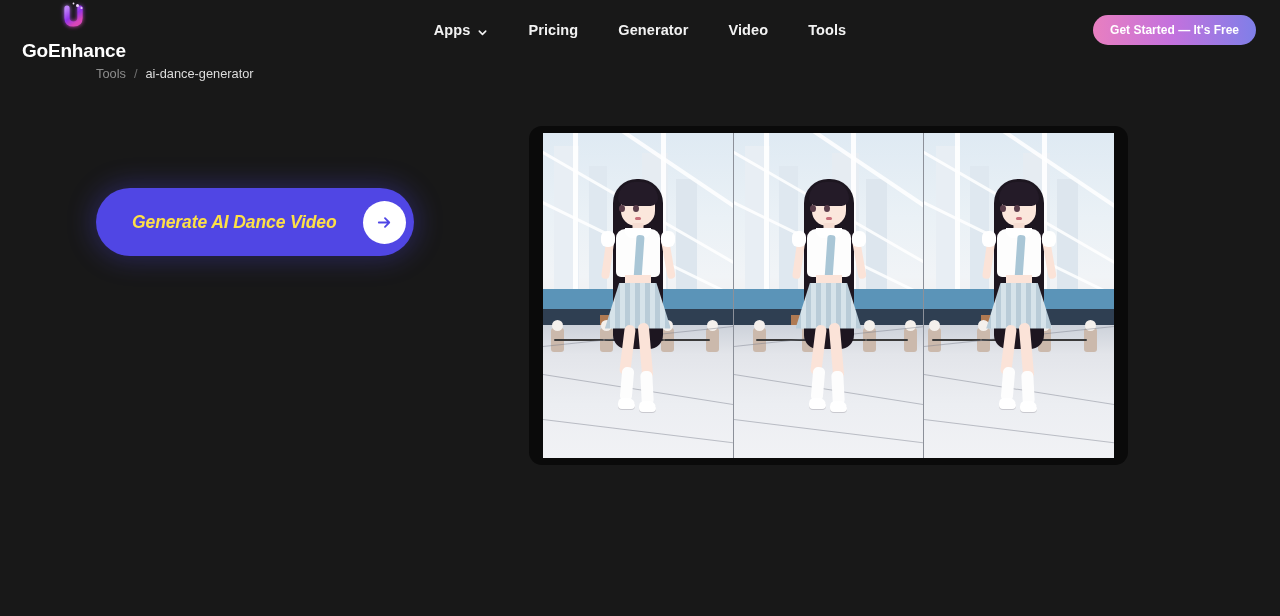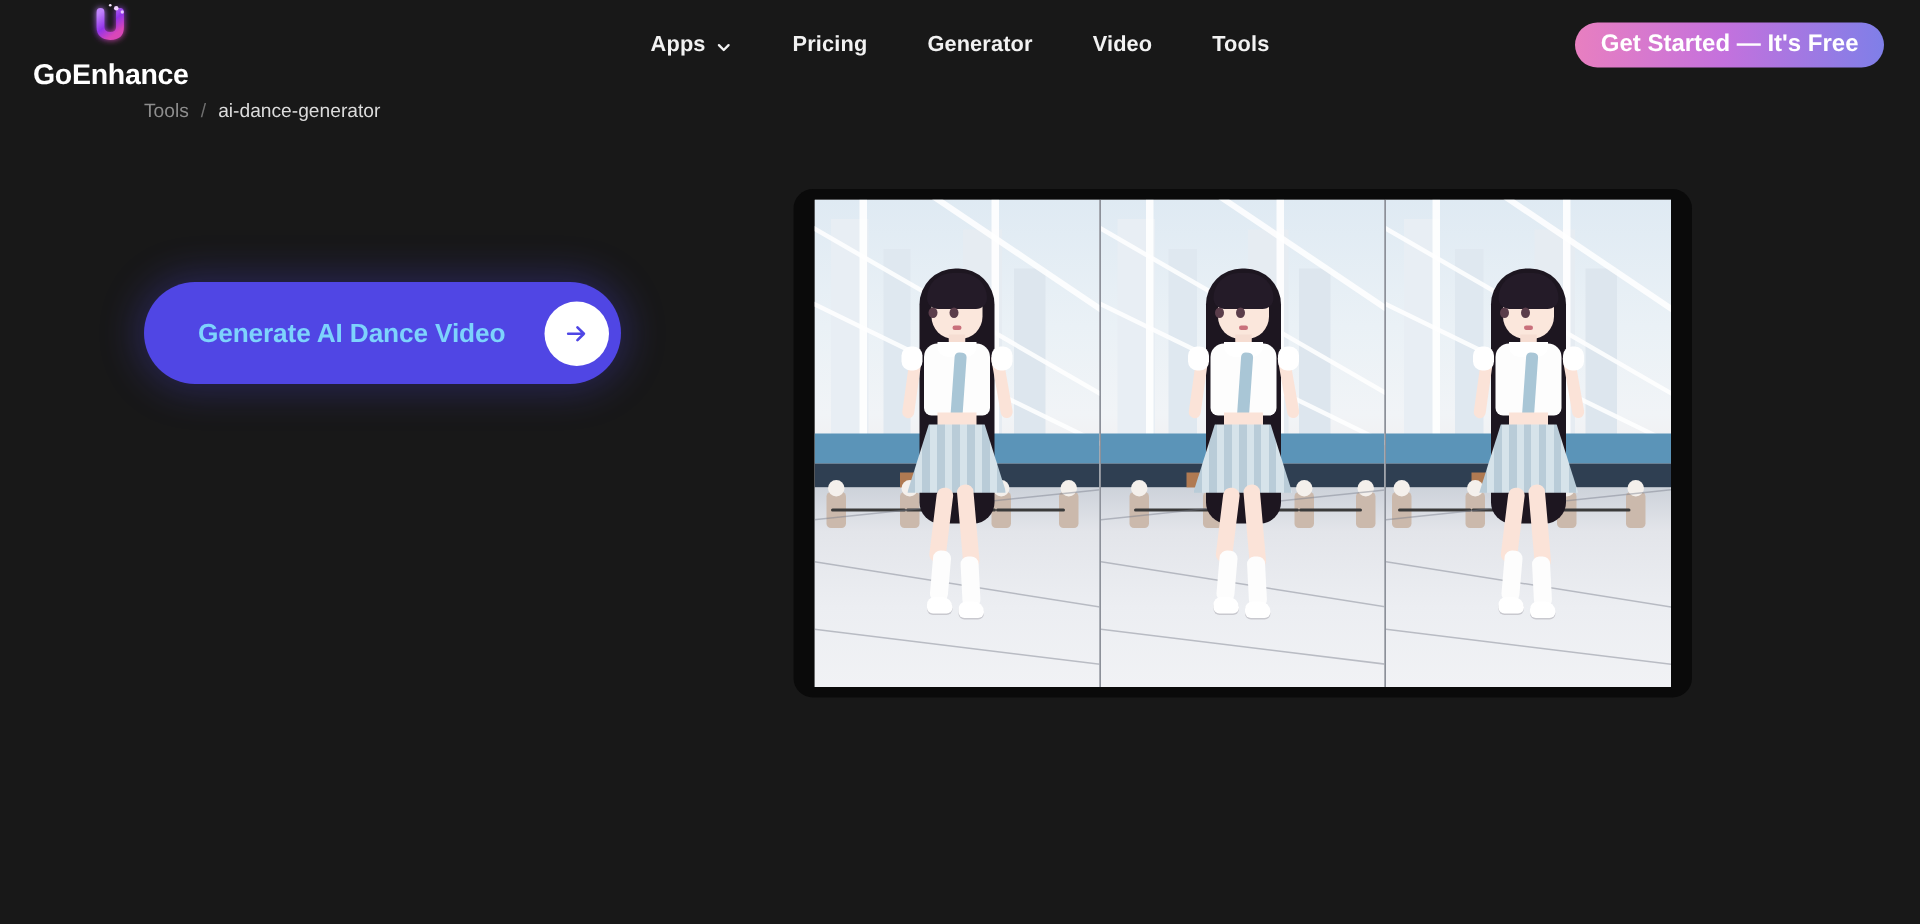--- a/index.html
+++ b/index.html
@@ -38,21 +38,21 @@
     cursor:pointer; letter-spacing:.1px;
   }
   .chev { display:inline-block; width:11px; height:11px; }
 
   .cta-top {
     margin-left:auto; position:relative; z-index:2;
     height:30px; padding:0 17px;
     display:flex; align-items:center; justify-content:center;
     border-radius:999px;
     background:linear-gradient(90deg,#e87fc0 0%, #c471dd 48%, #7f7fe8 100%);
-    color:#ffffff; font-size:16px; font-weight:bold;
+    color:#ffffff; font-size:12px; font-weight:bold;
     cursor:pointer; white-space:nowrap;
   }
 
   
   .breadcrumb {
     padding:6px 0 0 96px;
     display:flex; align-items:center; gap:8px;
     font-size:12.8px;
   }
   .crumb-root { color:#8d8d8d; cursor:pointer; }
@@ -79,21 +79,21 @@
   }
   .cta-main {
     margin-top:45px;
     display:inline-flex; align-items:center;
     height:68px; padding:0 8px 0 36px; gap:26px;
     border-radius:999px;
     background:#5046e4;
     box-shadow:0 0 26px 4px rgba(80,70,228,.30);
     cursor:pointer;
   }
-  .cta-main-label { color:#7dd3fc; font-size:17.5px; font-weight:bold; letter-spacing:-.1px; }
+  .cta-main-label { color:#fde047; font-size:17.5px; font-weight:bold; letter-spacing:-.1px;font-style:italic; }
   .cta-circle {
     width:43px; height:43px; border-radius:50%;
     background:#ffffff;
     display:flex; align-items:center; justify-content:center;
   }
 
   
   .panel-wrap { margin-left:59px; padding-top:1px; }
   .panel {
     width:599px; height:339px;

